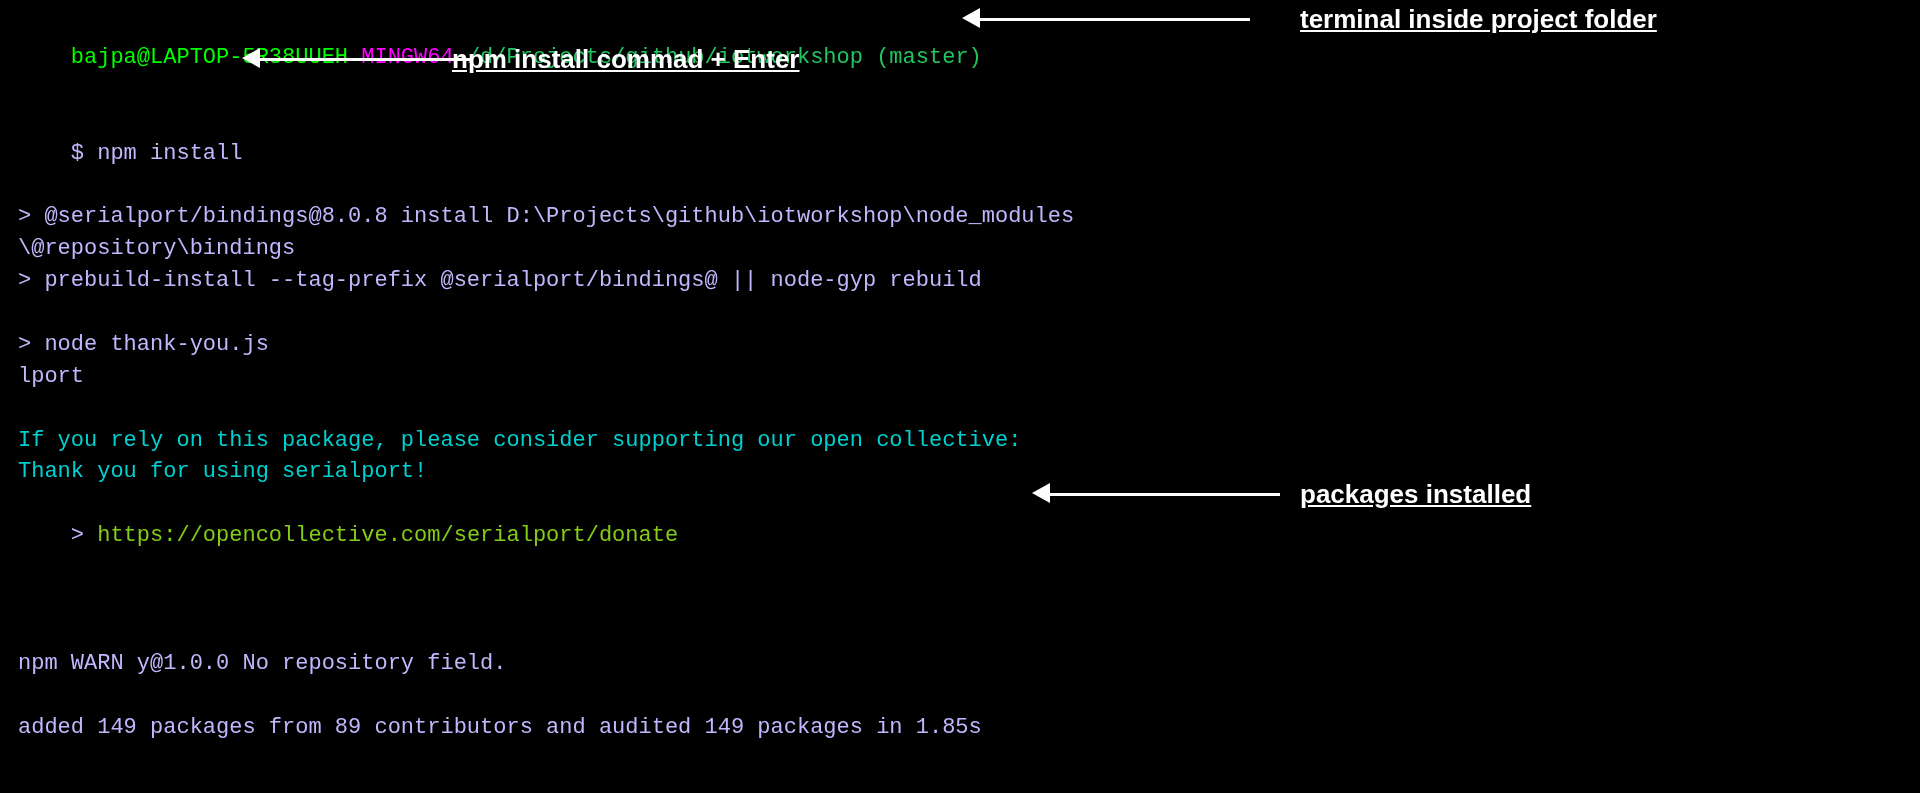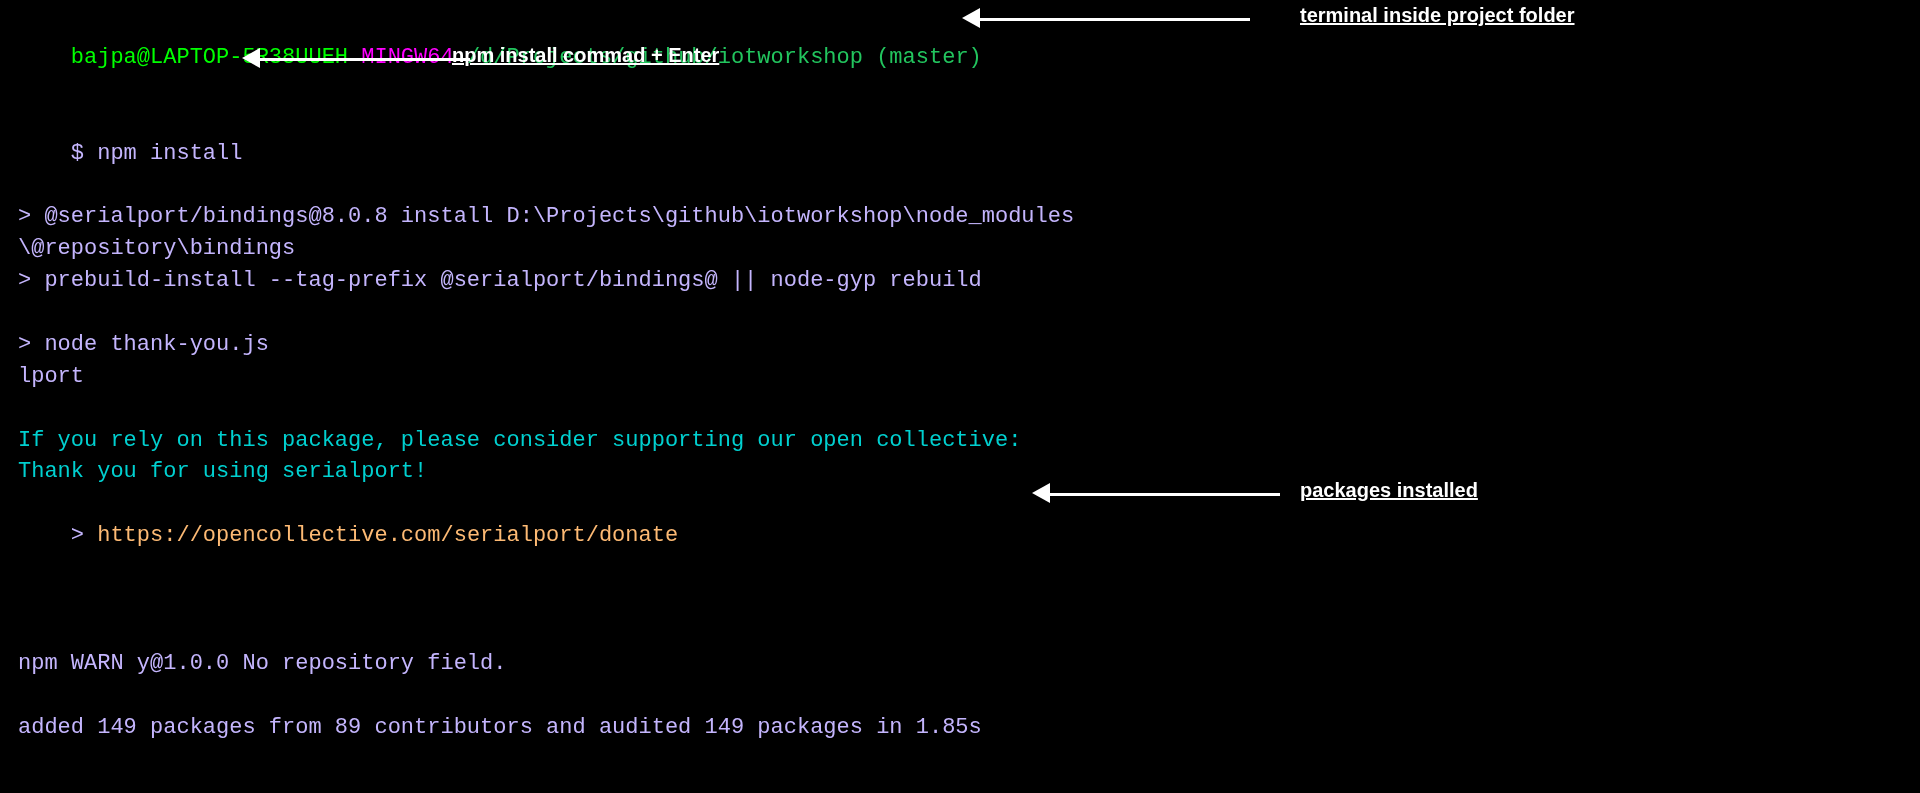--- a/index.html
+++ b/index.html
@@ -22,29 +22,29 @@
       color: #fff;
     }
     .line {
       line-height: 1.45;
       white-space: pre;
     }
     .color-white { color: #c4b5fd; }
     .color-cyan { color: #22c55e; }
     .color-green { color: #00ff00; }
     .color-magenta { color: #ff00ff; }
-    .color-blue-link { color: #fdba74; margin-top: 16px; }
+    .color-blue-link { color: #84cc16; margin-top: 16px; }
     .color-teal { color: #00d0d0; }
 
     
     .annotation {
       position: absolute;
       font-family: Arial, sans-serif;
       font-weight: 900;
-      font-size: 20px;
+      font-size: 26px;
       color: #fff;
       white-space: nowrap;
       text-decoration: underline;
     }
     .arrow-line {
       position: absolute;
       height: 3px;
       background: #fff;
     }
     .arrow-head-left {

